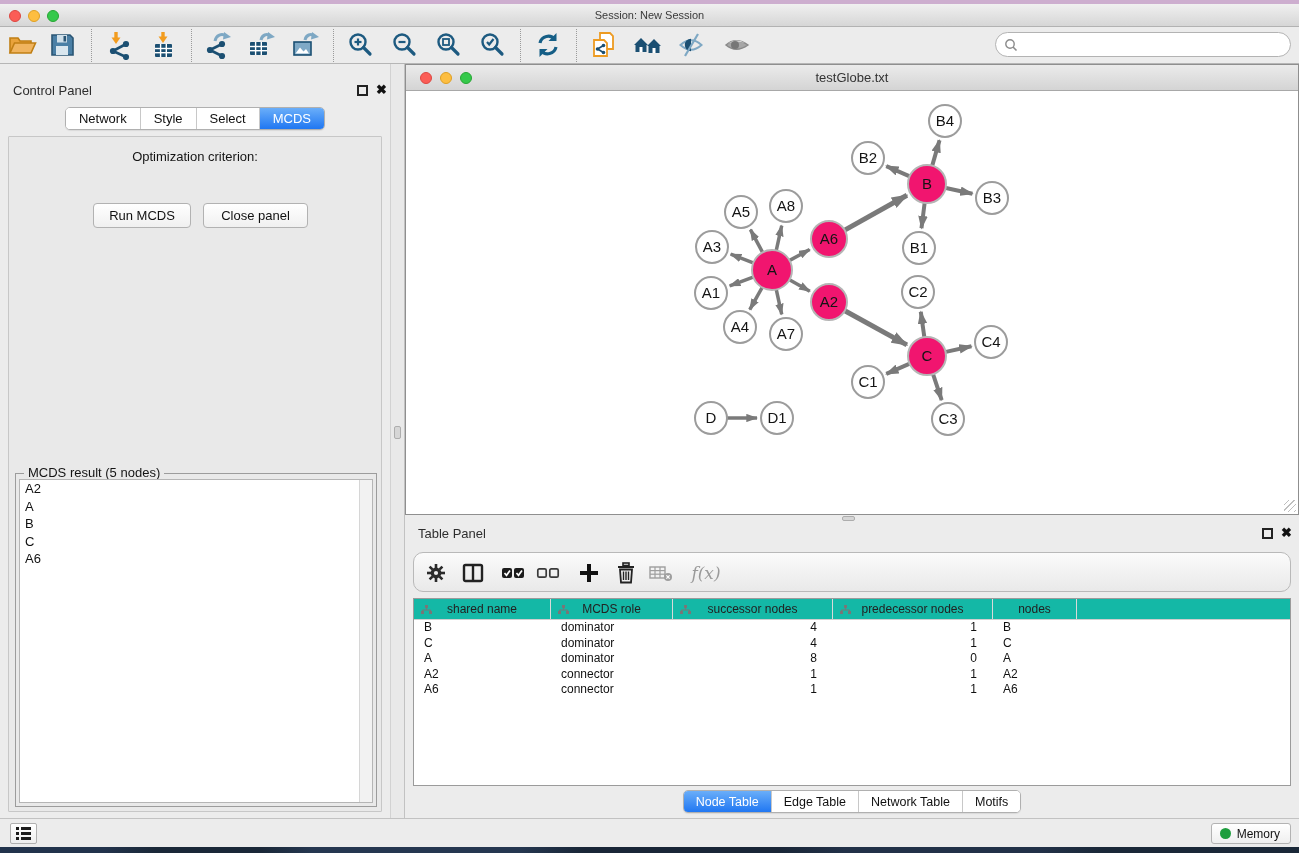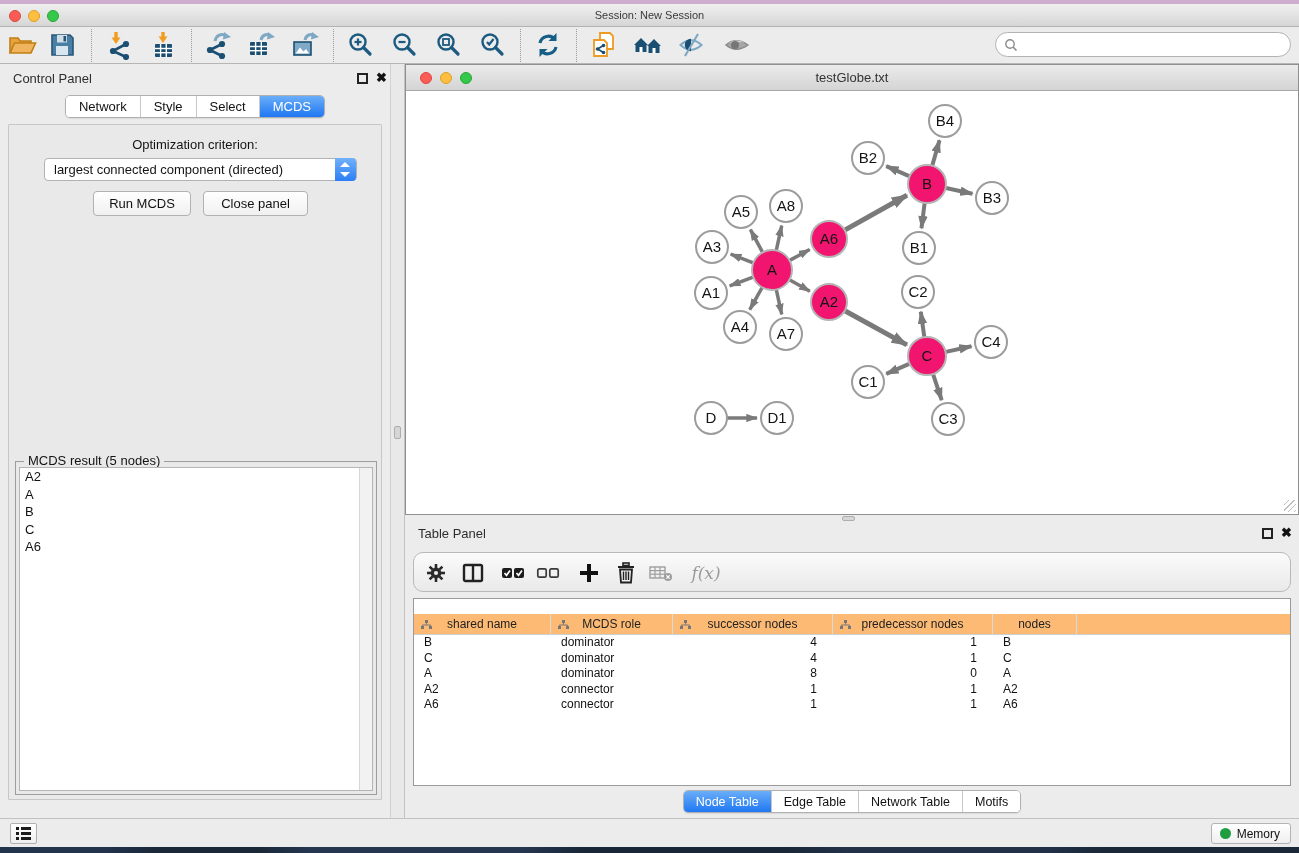--- a/index.html
+++ b/index.html
@@ -23,21 +23,21 @@
 
   
   #toolbar { left:0; top:27px; width:1299px; height:37px; background:#ececec; border-bottom:1px solid #b6b6b6; }
   .tbi { position:absolute; top:3px; width:30px; height:30px; display:flex; align-items:center; justify-content:center; }
   .tb-sep { position:absolute; top:2px; height:33px; border-left:1px dotted #9a9a9a; }
   #search-box { position:absolute; left:995px; top:5px; width:296px; height:25px; background:#fff;
                 border:1px solid #b3b3b3; border-radius:13px; display:flex; align-items:center; padding-left:8px; }
   #search-input { border:none; outline:none; flex:1; font-size:13px; background:transparent; margin-left:5px; font-family:"Liberation Sans",sans-serif;}
 
   
-  #control-panel { left:0; top:64px; width:390px; height:754px; background:#ececec; }
+  #control-panel { left:0; top:76px; width:390px; height:754px; background:#ececec; }
   #cp-title { left:13px; top:7px; font-size:13px; color:#2e2e2e; position:absolute; }
   .float-icon { position:absolute; width:11px; height:11px; border:2px solid #222; display:inline-block; }
   .close-icon { position:absolute; font-size:13px; color:#111; font-weight:bold; line-height:12px; }
   #cp-float { left:357px; top:9px; }  #cp-close { left:376px; top:8px; }
   .seg { display:inline-flex; background:#fff; border:1px solid #b0b0b0; border-radius:5px; overflow:hidden; height:23px; box-shadow:0 1px 1px rgba(0,0,0,.08); }
   .seg-item { padding:0 13px; font-size:13px; line-height:22px; color:#111; border-left:1px solid #c8c8c8; background:#fff; white-space:nowrap; }
   .seg-item:first-child { border-left:none; }
   .seg-item.active { background:linear-gradient(#6aaef9,#2077f2); color:#fff; }
   #cp-tabs { position:absolute; left:0; top:31px; width:390px; text-align:center; }
   #cp-inner { position:absolute; left:8px; top:60px; width:374px; height:676px; background:#e9e9e9; border:1px solid #c7c7c7; border-radius:1px; }
@@ -79,21 +79,21 @@
 
   
   #table-panel { left:405px; top:522px; width:894px; height:296px; background:#ececec; }
   #tp-title { position:absolute; left:13px; top:4px; font-size:13px; color:#2e2e2e; }
   #tp-float { left:857px; top:6px; } #tp-close { left:876px; top:5px; }
   #tp-toolbar { position:absolute; left:8px; top:30px; width:878px; height:40px;
                 background:linear-gradient(#fbfbfb,#e9e9e9); border:1px solid #b9b9b9; border-radius:10px; }
   .tpi { position:absolute; top:8px; width:24px; height:24px; display:flex; align-items:center; justify-content:center; }
   #fx-icon { font-family:"DejaVu Serif", serif; font-style:italic; font-size:17px; color:#9a9a9a; }
   #tp-table { position:absolute; left:8px; top:76px; width:878px; height:188px; background:#fff; border:1px solid #9b9b9b; overflow:hidden; }
-  #tp-header { display:flex; height:21px; background:#fdba74; border-bottom:1px solid #cfcfcf;margin-top:15px; }
+  #tp-header { display:flex; height:21px; background:#14b8a6; border-bottom:1px solid #cfcfcf; }
   .th { position:relative; border-right:1px solid #d9d9d9; font-size:12px; color:#222; display:flex; align-items:center; justify-content:center; }
   .th svg { position:absolute; left:7px; top:6px; }
   .tr { display:flex; height:15.6px; }
   .td { font-size:12px; color:#111; line-height:15.6px; white-space:nowrap; overflow:hidden; }
   #tp-tabs { position:absolute; left:0; top:268px; width:894px; text-align:center; }
   #tp-tabs .seg-item { font-size:12.5px; padding:0 12px; }
 
   
   #status-bar { left:0; top:818px; width:1299px; height:29px; background:#ececec; border-top:1px solid #c2c2c2; }
   #list-btn { position:absolute; left:10px; top:4px; width:27px; height:21px; background:linear-gradient(#fff,#eee);
@@ -289,27 +289,20 @@
   <span class="float-icon" id="cp-float"></span>
   <span class="close-icon" id="cp-close">✖</span>
   <div id="cp-tabs"><span class="seg" id="cp-seg">
         <span class="seg-item">Network</span>
         <span class="seg-item">Style</span>
         <span class="seg-item">Select</span>
         <span class="seg-item active">MCDS</span>
       </span></div>
   <div id="cp-inner">
     <div id="opt-label">Optimization criterion:</div>
-    <div id="criterion-select">
-      <span id="criterion-value">largest connected component (directed)</span>
-      <span id="select-stepper">
-          <span class="chev-up"></span>
-          <span class="chev-dn"></span>
-        </span>
-    </div>
     <button class="cp-btn" id="run-btn">Run MCDS</button>
     <button class="cp-btn" id="closep-btn">Close panel</button>
     <div id="result-group">
       <span id="result-legend">MCDS result (5 nodes)</span>
       <div id="result-list">
         <div id="result-items">
             <div class="result-item">A2</div>
             <div class="result-item">A</div>
             <div class="result-item">B</div>
             <div class="result-item">C</div>

